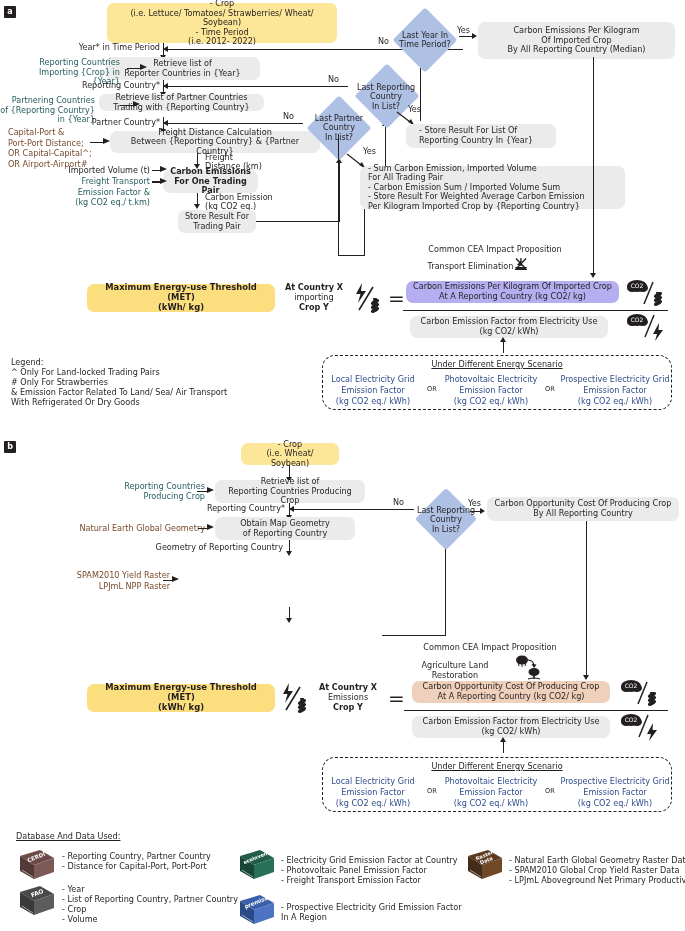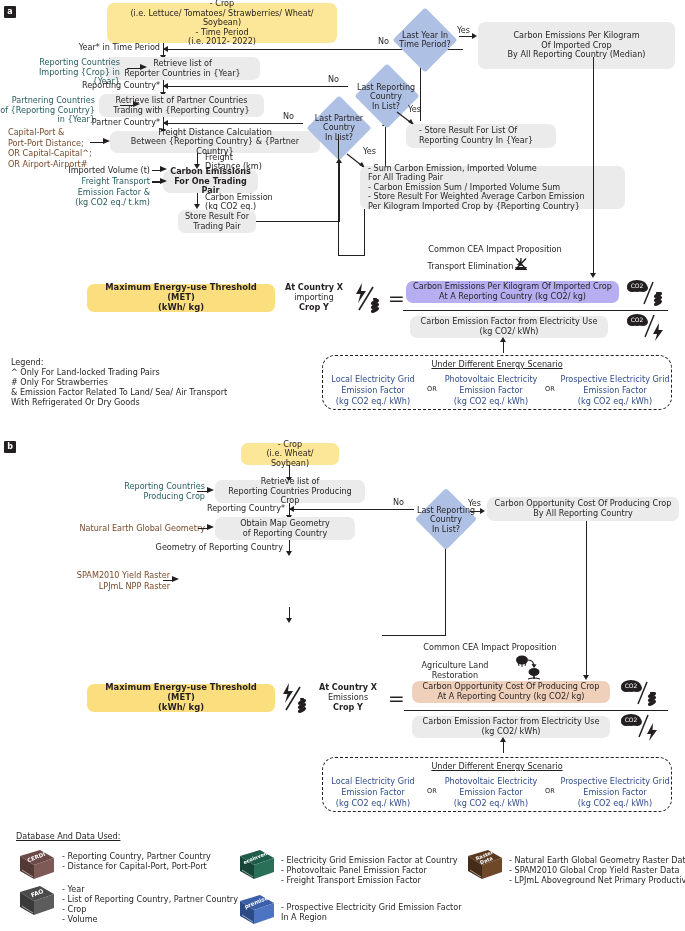--- a/index.html
+++ b/index.html
@@ -107,21 +107,21 @@
   <div class="abs feed" style="left:140px;top:64px;"></div>
 
   <div class="abs ln v" style="left:163px;top:80px;height:13px;"></div>
   <div class="abs arrowhead ah-down" style="left:160px;top:92px;"></div>
   <div class="abs txt txt-r" style="left:40px;top:81px;width:120px;">Reporting Country*</div>
 
   <div class="abs ln h" style="left:163px;top:86px;width:185px;"></div>
   <div class="abs arrowhead ah-left" style="left:163px;top:83px;"></div>
   <div class="abs txt" style="left:328px;top:75px;">No</div>
 
-  <div class="abs box box-grey" style="left:99px;top:94px;width:165px;height:23px;white-space:pre-line;">Retrieve list of Partner Countries
+  <div class="abs box box-grey" style="left:99px;top:94px;width:165px;height:17px;white-space:pre-line;">Retrieve list of Partner Countries
 Trading with {Reporting Country}</div>
   <div class="abs txt txt-teal txt-r" style="left:0px;top:96px;width:95px;white-space:pre-line;">Partnering Countries
 of {Reporting Country} in {Year}</div>
   <div class="abs feedline" style="left:120px;top:104.5px;width:14px;"></div>
   <div class="abs feed" style="left:133px;top:101px;"></div>
 
   <div class="abs ln v" style="left:163px;top:117px;height:13px;"></div>
   <div class="abs arrowhead ah-down" style="left:160px;top:129px;"></div>
   <div class="abs txt txt-r" style="left:40px;top:118px;width:120px;">Partner Country*</div>
 
@@ -219,21 +219,21 @@
   <div class="diamond-wrap" style="left:389px;top:11px;width:72px;height:58px;">
     <div class="abs diamond" style="left:13px;top:6px;width:46px;height:46px;"></div>
     <div class="diamond-label" style="white-space:pre-line;">Last Year In
 Time Period?</div>
   </div>
 
   <div class="abs ln h" style="left:459px;top:36px;width:16px;"></div>
   <div class="abs arrowhead ah-right" style="left:472px;top:33px;"></div>
   <div class="abs txt" style="left:457px;top:26px;">Yes</div>
 
-  <div class="abs box box-grey" style="left:478px;top:22px;width:197px;height:47px;white-space:pre-line;">Carbon Emissions Per Kilogram
+  <div class="abs box box-grey" style="left:478px;top:22px;width:197px;height:37px;white-space:pre-line;">Carbon Emissions Per Kilogram
 Of Imported Crop
 By All Reporting Country (Median)</div>
 
   <div class="abs ln v" style="left:593px;top:57px;height:217px;"></div>
   <div class="abs arrowhead ah-down" style="left:590px;top:273px;"></div>
 
   <div class="abs txt txt-c" style="left:395px;top:245px;width:200px;">Common CEA Impact Proposition</div>
   <div class="abs txt txt-c" style="left:388px;top:262px;width:165px;">Transport Elimination</div>
 
   <div class="abs" style="left:513px;top:256px;">

